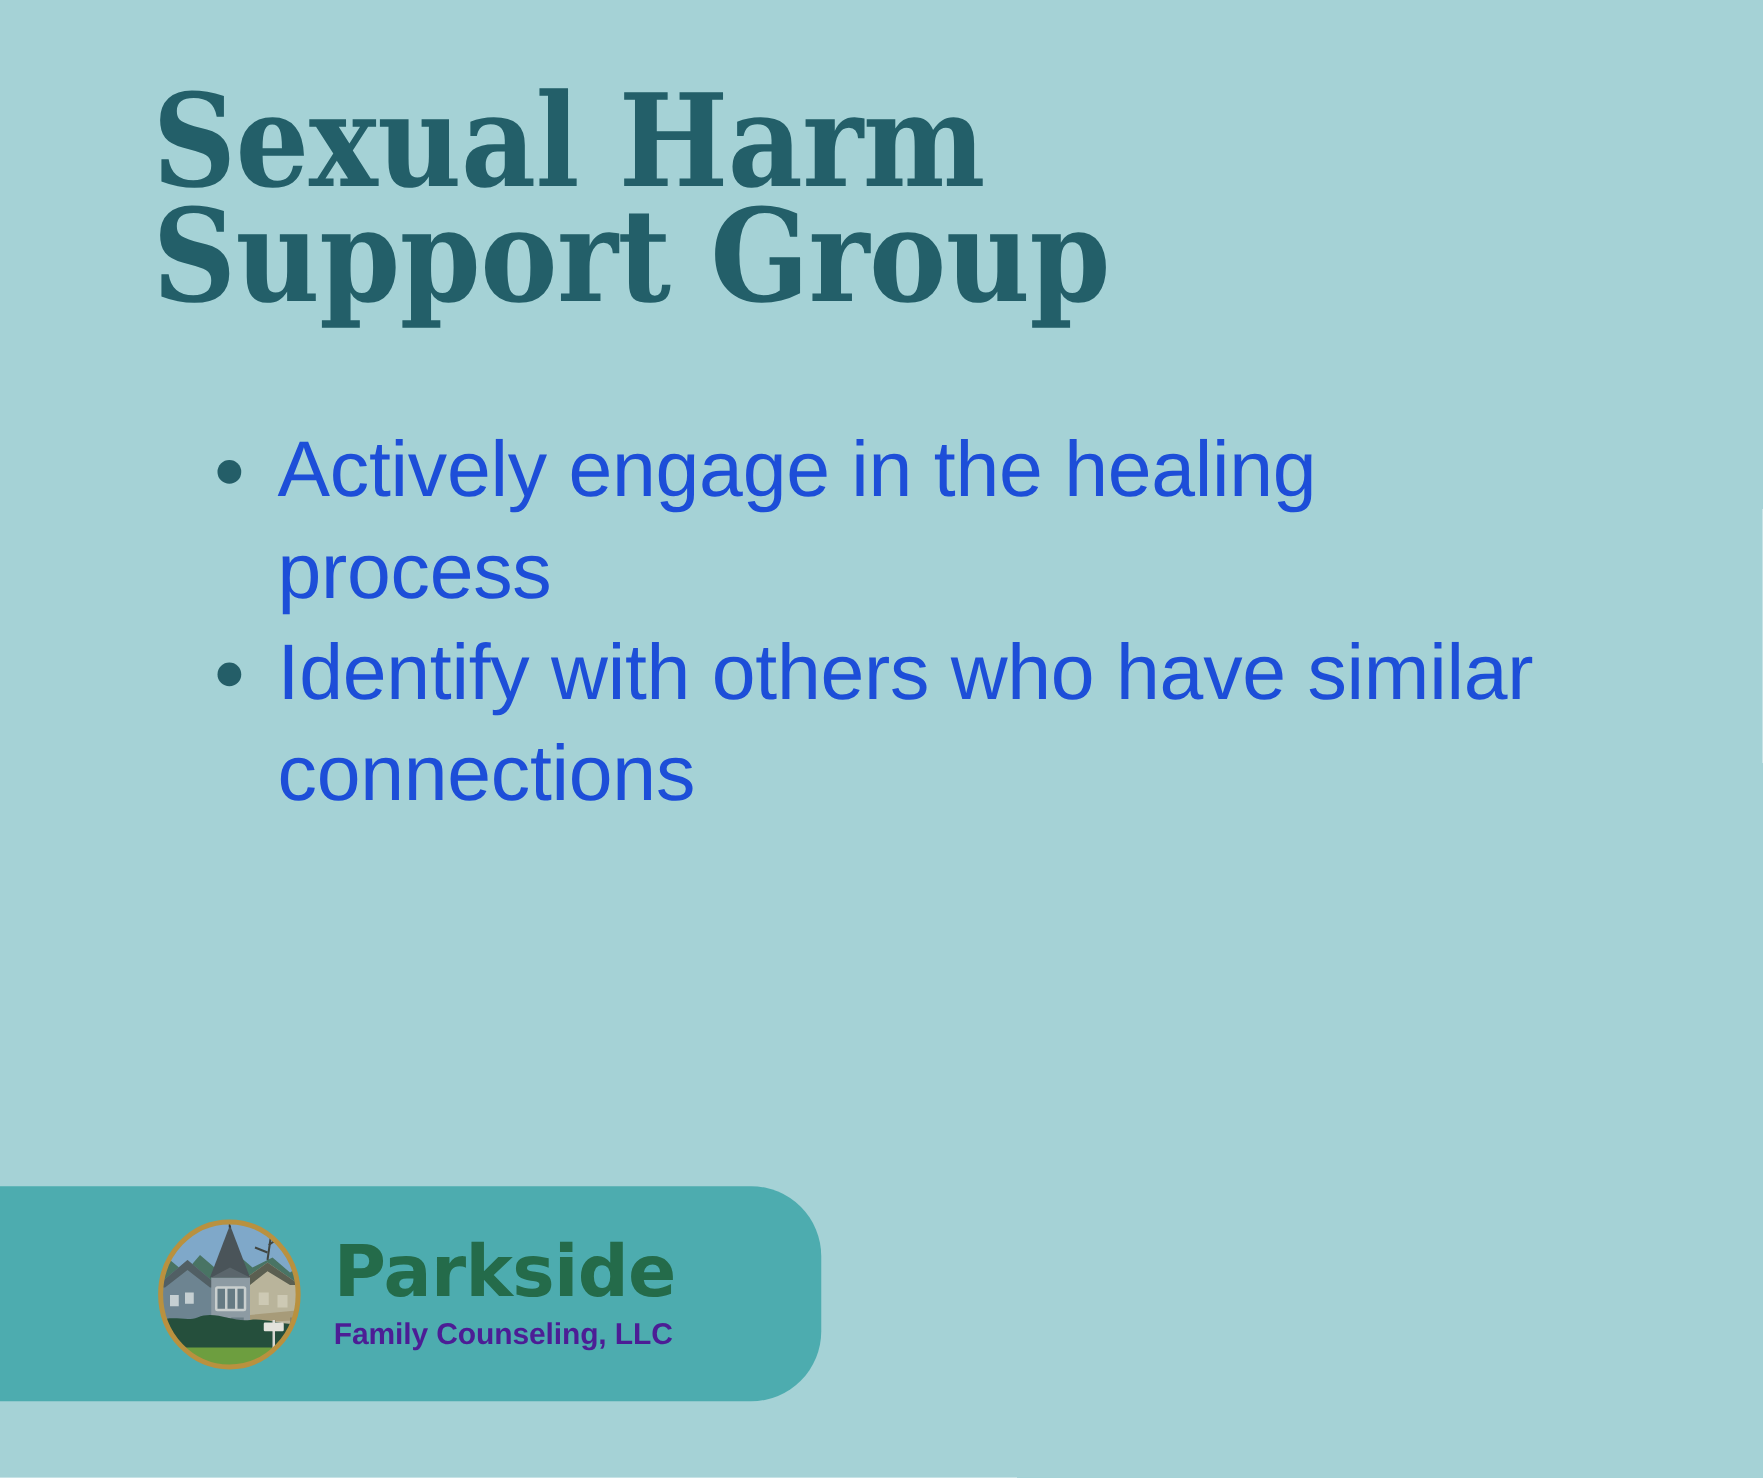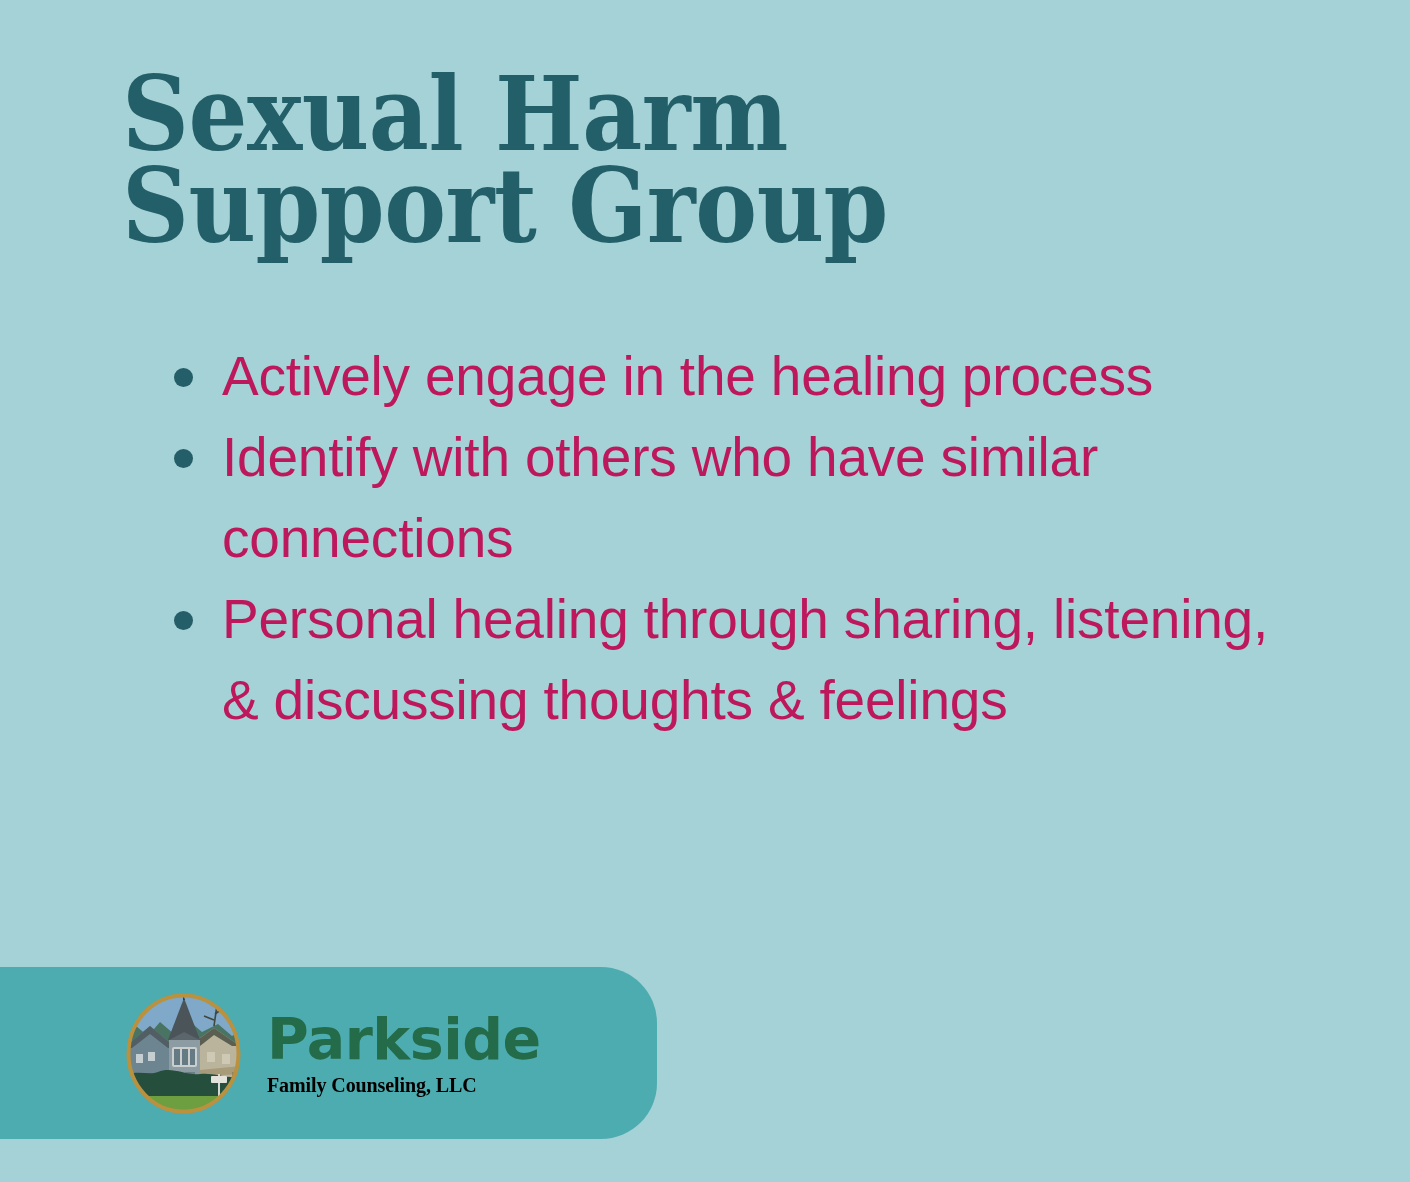--- a/index.html
+++ b/index.html
@@ -48,24 +48,24 @@
     top: 336px;
     width: 1110px;
     list-style: none;
     margin: 0;
     padding: 0;
   }
   .bullet-item {
     position: relative;
     padding-left: 54px;
     margin: 0 0 0 0;
-    color: #be185d;
+    color: #1d4ed8;
     font-family: "Liberation Sans", sans-serif;
     font-weight: 400;
-    font-size: 55px;
+    font-size: 63px;
     line-height: 81px;
     letter-spacing: -0.2px;
   }
   .bullet-dot {
     position: absolute;
     left: 6px;
     top: 32px;
     width: 19px;
     height: 19px;
     border-radius: 50%;
@@ -77,21 +77,20 @@
     position: absolute;
     left: 0;
     top: 949px;
     width: 657px;
     height: 172px;
     background: #4dacaf;
     border-top-right-radius: 56px;
     border-bottom-right-radius: 56px;
     display: flex;
     align-items: center;
-    margin-top: 18px;
   }
   .logo-mark {
     position: relative;
     margin-left: 122px;
     width: 123px;
     height: 123px;
     flex: 0 0 auto;
   }
   .logo-mark svg {
     display: block;
@@ -108,24 +107,24 @@
   .logo-name {
     font-family: "DejaVu Sans", sans-serif;
     font-weight: 700;
     font-size: 57px;
     color: #246b4a;
     letter-spacing: -0.5px;
     line-height: 1.05;
   }
   .logo-tagline {
     margin-top: 6px;
-    font-family: Liberation Serif, serif;
+    font-family: Liberation Sans, sans-serif;
     font-weight: 700;
-    font-size: 20px;
-    color: #000000;
+    font-size: 24px;
+    color: #4c1d95;
     letter-spacing: -0.1px;
     line-height: 1.05;
   }
 </style>
 </head>
 <body>
 
 <div id="poster">
 
   <div class="title-block">
@@ -135,24 +134,20 @@
 
   <ul class="bullets">
     <li class="bullet-item">
       <span class="bullet-dot"></span>
       <span>Actively engage in the healing process</span>
     </li>
     <li class="bullet-item">
       <span class="bullet-dot"></span>
       <span>Identify with others who have similar connections</span>
     </li>
-    <li class="bullet-item">
-      <span class="bullet-dot"></span>
-      <span>Personal healing through sharing, listening, &amp; discussing thoughts &amp; feelings</span>
-    </li>
   </ul>
 
   <div class="logo-badge">
 
     <div class="logo-mark">
       <svg viewBox="0 0 123 123" xmlns="http://www.w3.org/2000/svg" aria-hidden="true">
         <defs>
           <clipPath id="ovalclip">
             <ellipse cx="61.5" cy="61.5" rx="55" ry="58"></ellipse>
           </clipPath>

